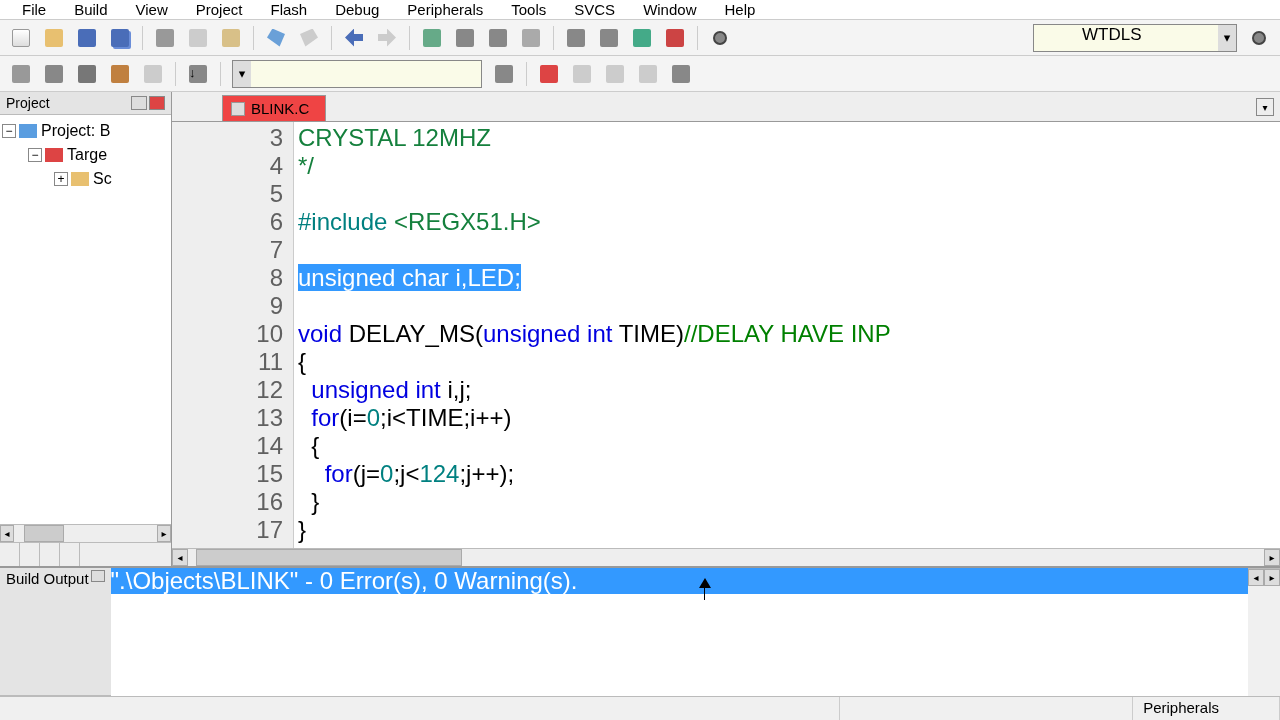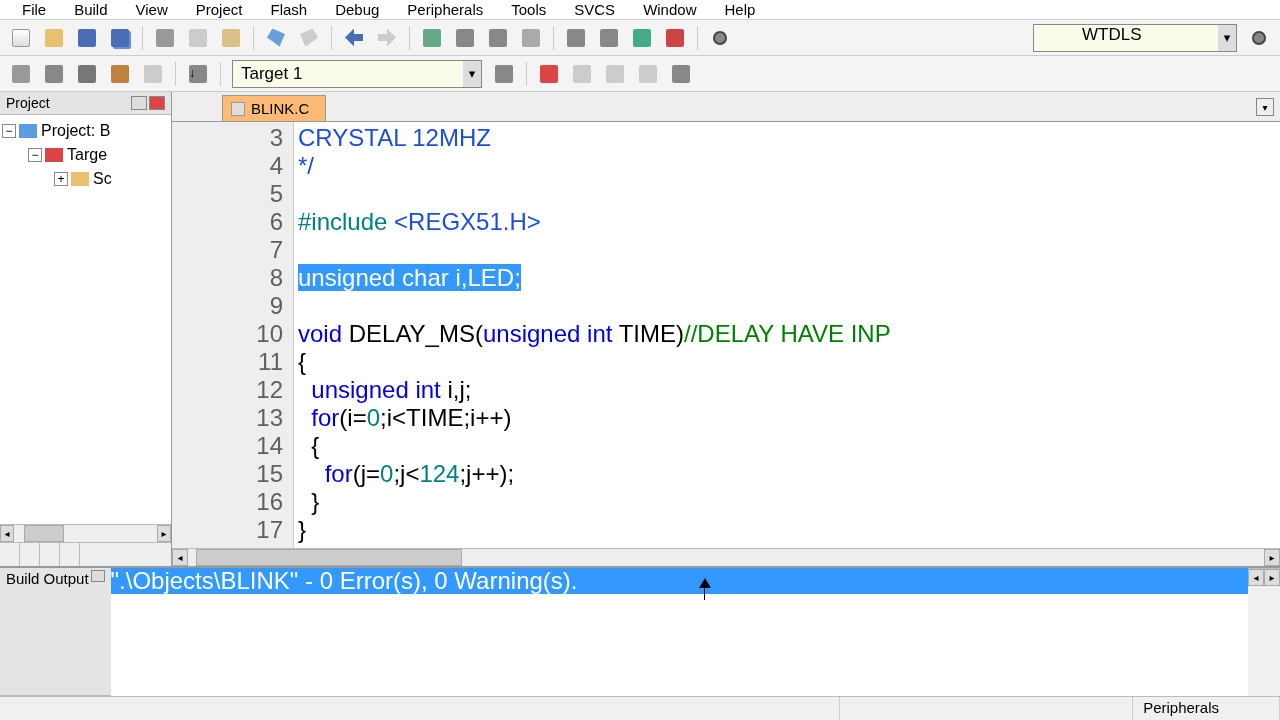--- a/index.html
+++ b/index.html
@@ -60,31 +60,31 @@
 .panel-tabs { height: 24px; border-top: 1px solid #bbb; background: #eee; display: flex; }
 .panel-tabs div { border-right: 1px solid #bbb; width: 20px; }
 .hscroll { height: 18px; background: #eee; border-top: 1px solid #bbb; display: flex; }
 .hscroll .arr { width: 14px; background: #ddd; border: 1px solid #aaa; display:flex;align-items:center;justify-content:center;font-size:10px;}
 .hscroll .track { flex:1; position: relative; }
 .hscroll .thumb { position:absolute; left:10px; width:40px; height:100%; background:#ccc; border:1px solid #aaa;}
 
 
 .editor-area { flex: 1; display: flex; flex-direction: column; background: #fff; }
 .tabstrip { height: 30px; background: #eee; display: flex; align-items: flex-end; border-bottom: 1px solid #999; padding-left: 50px; position: relative; }
-.filetab { background: #fdba74; border: 1px solid #999; border-bottom: none; padding: 4px 16px 4px 8px; display: flex; align-items: center; font-size: 15px; gap: 6px; }
+.filetab { background: #ef4444; border: 1px solid #999; border-bottom: none; padding: 4px 16px 4px 8px; display: flex; align-items: center; font-size: 15px; gap: 6px; }
 .filetab .fico { width: 14px; height: 14px; background: #ddd; border:1px solid #999;}
 .tabstrip .dd { position:absolute; right:6px; top:6px; width:18px;height:18px; border:1px solid #888; display:flex;align-items:center;justify-content:center; font-size:10px;}
 .code-wrap { flex:1; display:flex; overflow:hidden; font-family: "Courier New", monospace; font-size: 24px; background:#fff; }
 .gutter { width: 122px; background: #eee; border-right: 1px solid #ccc; text-align: right; padding: 2px 10px 2px 0; color: #606060; line-height: 28px; }
 .codebox { flex:1; padding: 2px 4px; white-space: pre; line-height: 28px; overflow:hidden; position:relative; }
 .code-line { height: 28px; }
 .sel { background: #3399ff; color: #fff; }
 .kw { color: #0000e0; }
 .pre { color: #008080; }
-.inc { color: #1d4ed8; }
+.inc { color: #15803d; }
 .num { color: #008080; }
 .cmt { color: #008000; }
 .editor-hscroll { height:18px; background:#eee; border-top:1px solid #bbb; display:flex;}
 .editor-hscroll .arr{width:16px;background:#ddd;border:1px solid #aaa;display:flex;align-items:center;justify-content:center;font-size:10px;}
 .editor-hscroll .track{flex:1;position:relative;}
 .editor-hscroll .thumb{position:absolute;left:8px;width:266px;height:100%;background:#ccc;border:1px solid #aaa;}
 
 
 .build-panel { height: 130px; display:flex; flex-direction:row; border-top:2px solid #999;}
 .build-title { background:#e4e4e4; padding:2px 6px; font-size:15px; display:flex; border-bottom:1px solid #bbb;}
@@ -212,21 +212,20 @@
     </div>
   <div class="tb-btn">
       <div class="ico build" style="background:#ccc"></div>
     </div>
   <div class="tb-sep"></div>
   <div class="tb-btn">
       <div class="ico" style="background:#888">↓</div>
     </div>
   <div class="tb-sep"></div>
   <div class="target-combo">
-    <span>Target 1</span>
     <div class="arrow">▾</div>
   </div>
   <div class="tb-btn">
       <div class="ico cfg"></div>
     </div>
   <div class="tb-sep"></div>
   <div class="tb-btn">
       <div class="ico" style="background:#d44"></div>
     </div>
   <div class="tb-btn">

